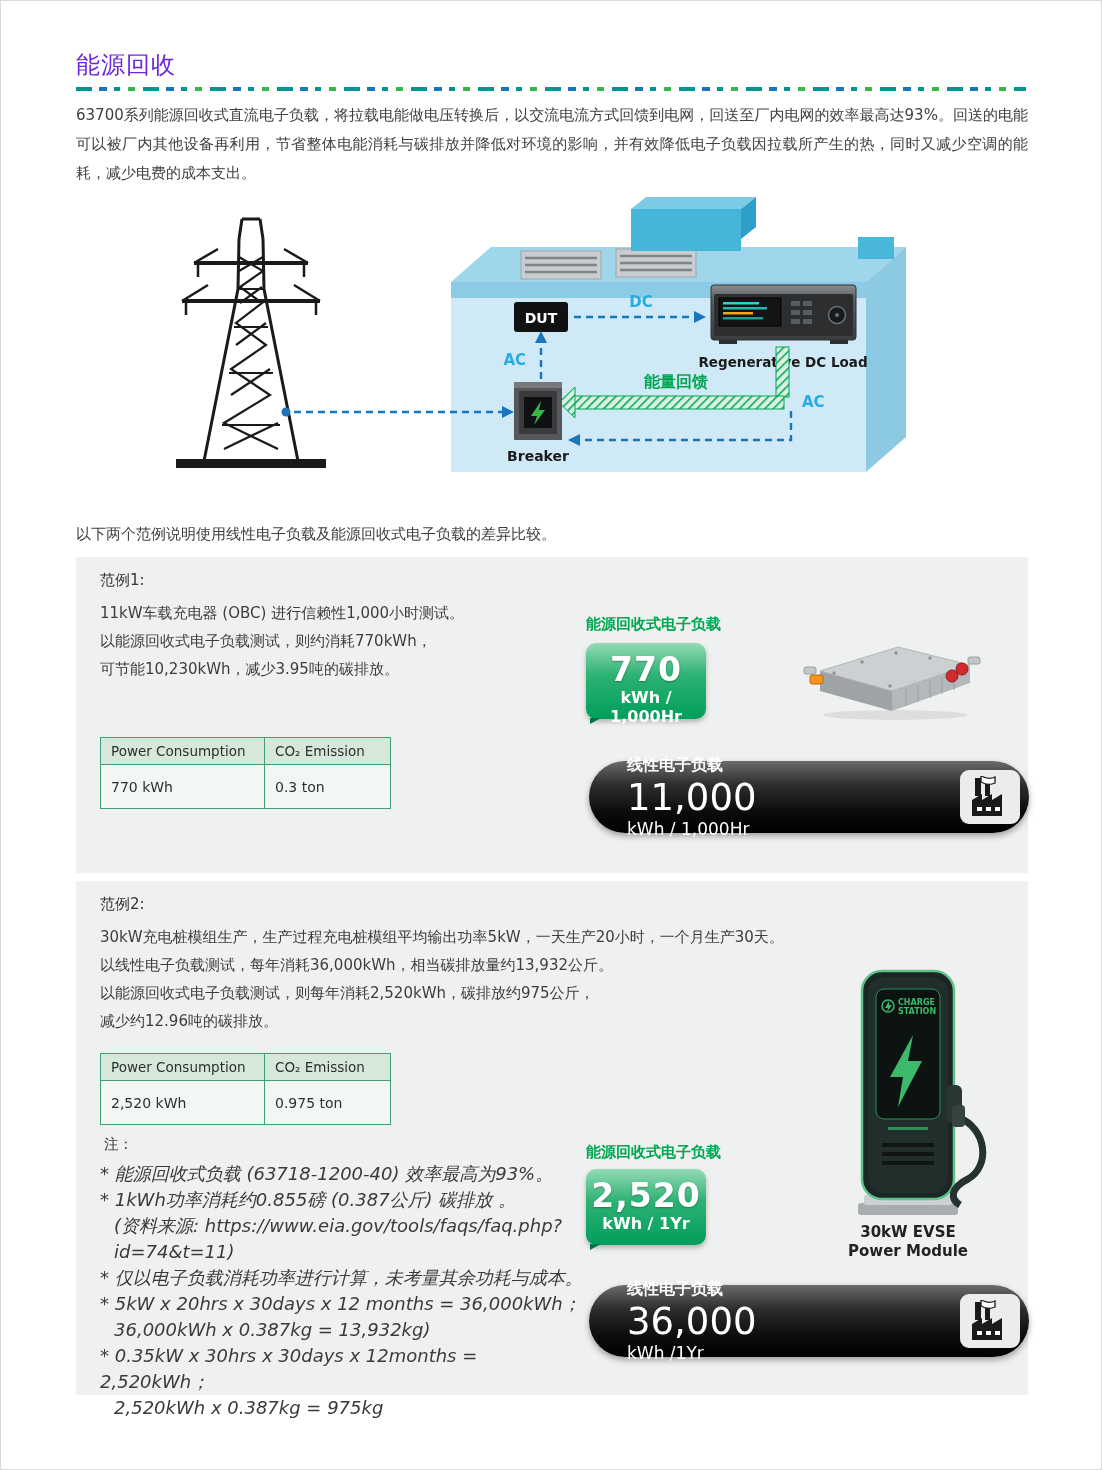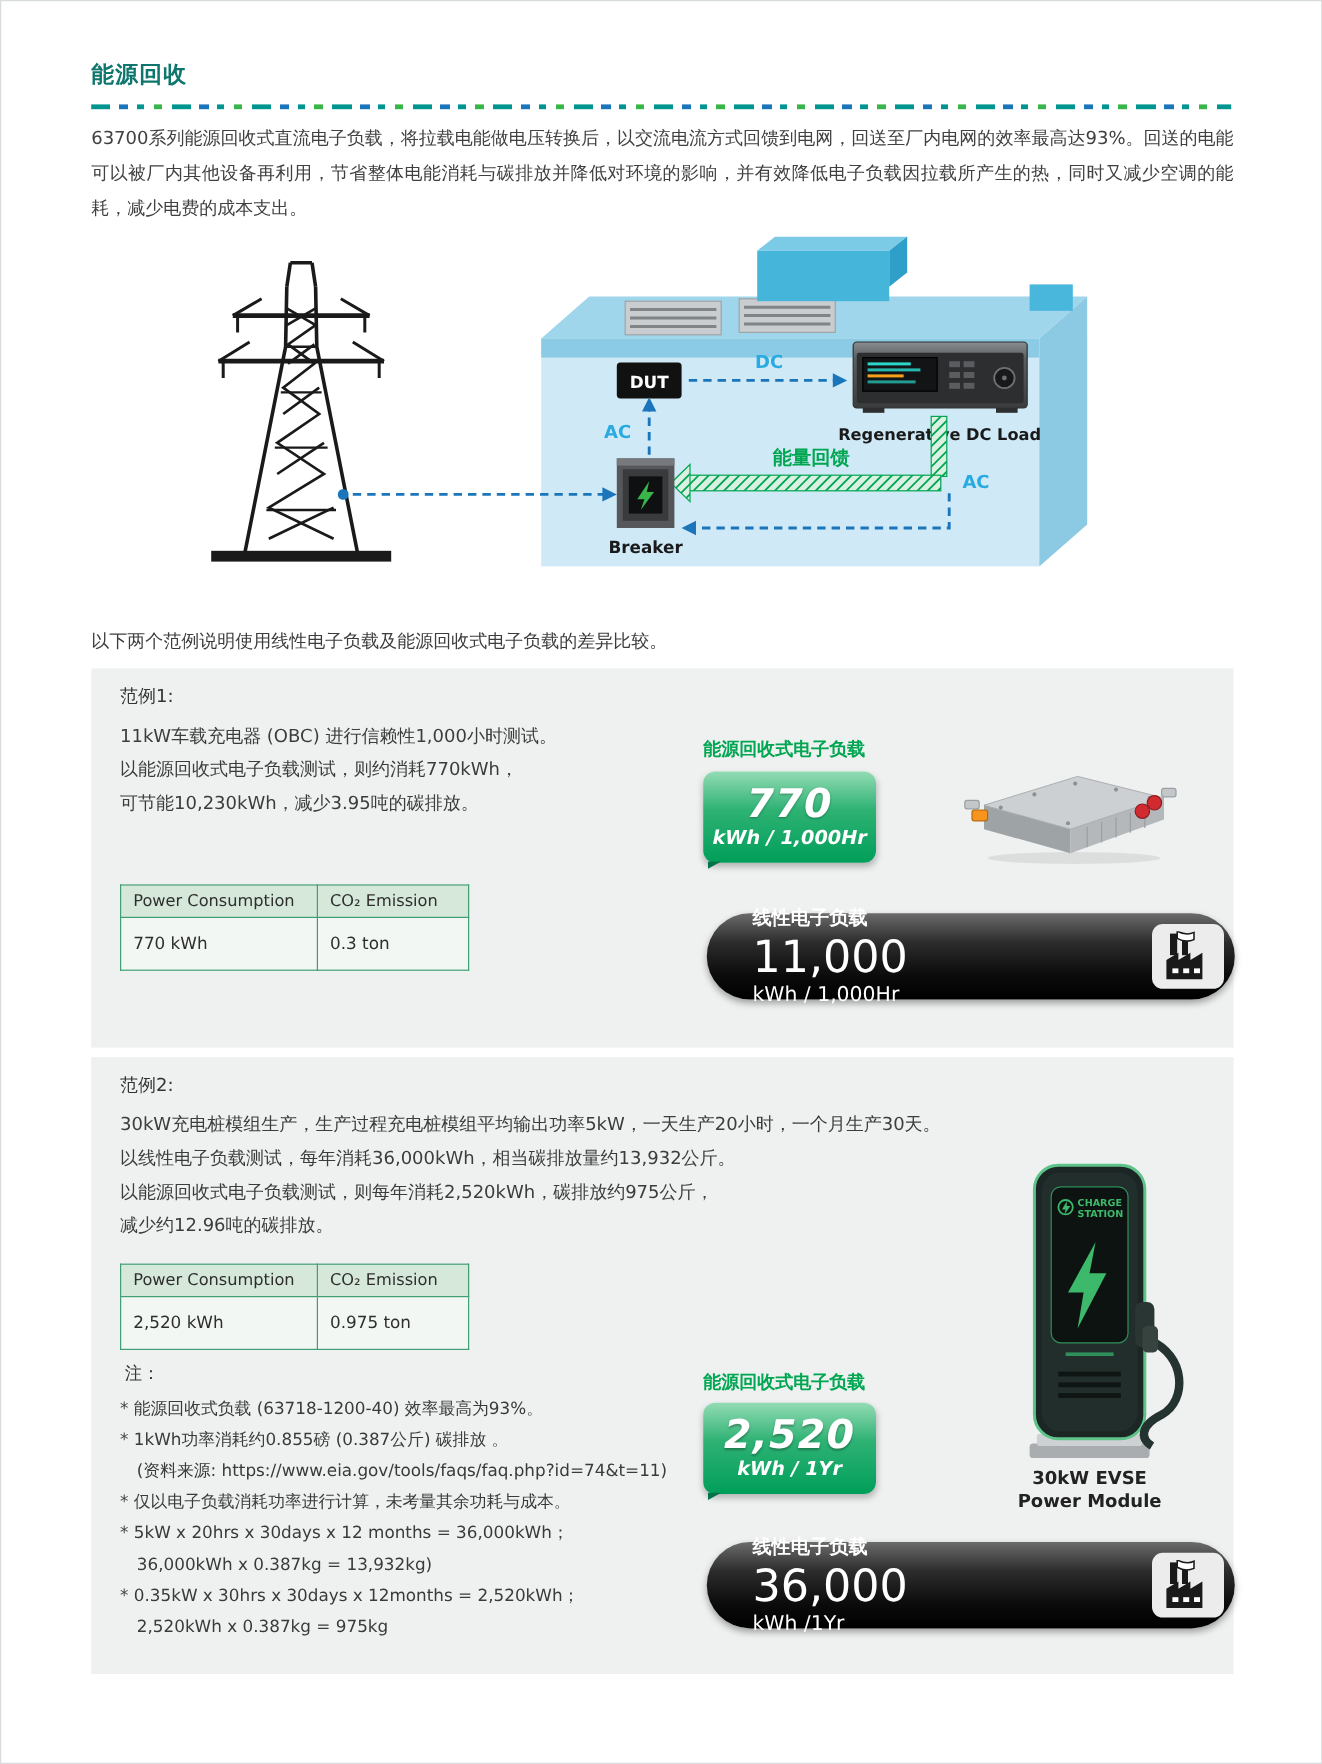--- a/index.html
+++ b/index.html
@@ -1,20 +1,20 @@
 <!DOCTYPE html>
 <html><head>
 <meta charset="utf-8">
 <style>
   * { margin:0; padding:0; box-sizing:border-box; }
   html,body { background:#ffffff; }
   body { font-family:"DejaVu Sans","Liberation Sans",sans-serif; color:#3c3c3c; }
   .page { position:relative; width:1102px; height:1470px; background:#fff; border:1px solid #d8dbdb; overflow:hidden; margin:0 auto; }
 
-  .page-title { position:absolute; left:75px; top:48px; font-size:19px; font-weight:700; color:#0f766e; letter-spacing:1px; }
+  .page-title { position:absolute; left:75px; top:48px; font-size:24px; font-weight:400; color:#6d28d9; letter-spacing:1px; }
   .dotted-rule { position:absolute; left:75px; top:86px; width:950px; height:4px;
     background:repeating-linear-gradient(90deg,
       #00968f 0 16px, transparent 16px 23px,
       #1b75bb 23px 31px, transparent 31px 38px,
       #00968f 38px 44px, transparent 44px 52px,
       #39b54a 52px 59px, transparent 59px 67px); }
 
   .intro { position:absolute; left:75px; top:100px; width:952px; font-size:15px; line-height:29px; text-align:justify; color:#404040; }
 
   .diagram-svg { position:absolute; left:75px; top:196px; }
@@ -32,30 +32,30 @@
 
   .cmp-table { position:absolute; left:24px; border-collapse:collapse; }
   #example1 .cmp-table { top:180px; }
   #example2 .cmp-table { top:172px; }
   .cmp-table th, .cmp-table td { border:1px solid #3f9e73; text-align:left; padding:4px 10px;margin-left:47px; }
   .cmp-table th { background:#d5e8da; font-size:13.5px; font-weight:400; color:#2e2e2e; width:164px; height:27px; }
   .cmp-table th + th { width:126px; }
   .cmp-table td { background:#f2f7f3; font-size:14px; color:#2e2e2e; height:44px; }
 
   .note-title { position:absolute; left:28px; top:254px; font-size:14.5px; color:#333; }
-  .notes { position:absolute; left:24px; top:280px; font-size:14px; line-height:26px; color:#3a3a3a; width:490px; }
+  .notes { position:absolute; left:24px; top:280px; font-size:18px; line-height:26px; color:#3a3a3a; width:490px;font-style:italic; }
   .note.indent { padding-left:14px; }
   .note.link { color:#3a3a3a; }
 
   .badge-label { position:absolute; left:510px; font-size:15px; font-weight:700; color:#00a651; }
   #example1 .badge-label { top:58px; }
   #example2 .badge-label { top:262px; }
-  .badge { position:absolute; left:510px; width:144px; height:76px; border-radius:10px;
+  .badge { position:absolute; left:510px; width:120px; height:76px; border-radius:10px;
     background:linear-gradient(180deg,#93dbb4 0%, #2eb274 42%, #009e59 100%);
-    box-shadow:0 3px 5px rgba(0,0,0,0.25); color:#fff; text-align:center;font-style:italic; }
+    box-shadow:0 3px 5px rgba(0,0,0,0.25); color:#fff; text-align:center; }
   #example1 .badge { top:86px; }
   #example2 .badge { top:288px; }
   .badge::before { content:""; position:absolute; left:4px; bottom:-5px;
     border-top:6px solid #03744a; border-right:11px solid transparent; }
   .badge-value { font-size:33px; font-weight:700; margin-top:7px; text-shadow:0 1px 2px rgba(0,0,0,.3); letter-spacing:1px; }
   .badge-unit { font-size:16px; font-weight:600; margin-top:-1px; }
 
   .device-img { position:absolute; }
   #obc-svg { left:726px; top:74px; }
   .device-label { position:absolute; font-size:15px; font-weight:700; color:#222; text-align:center; }

